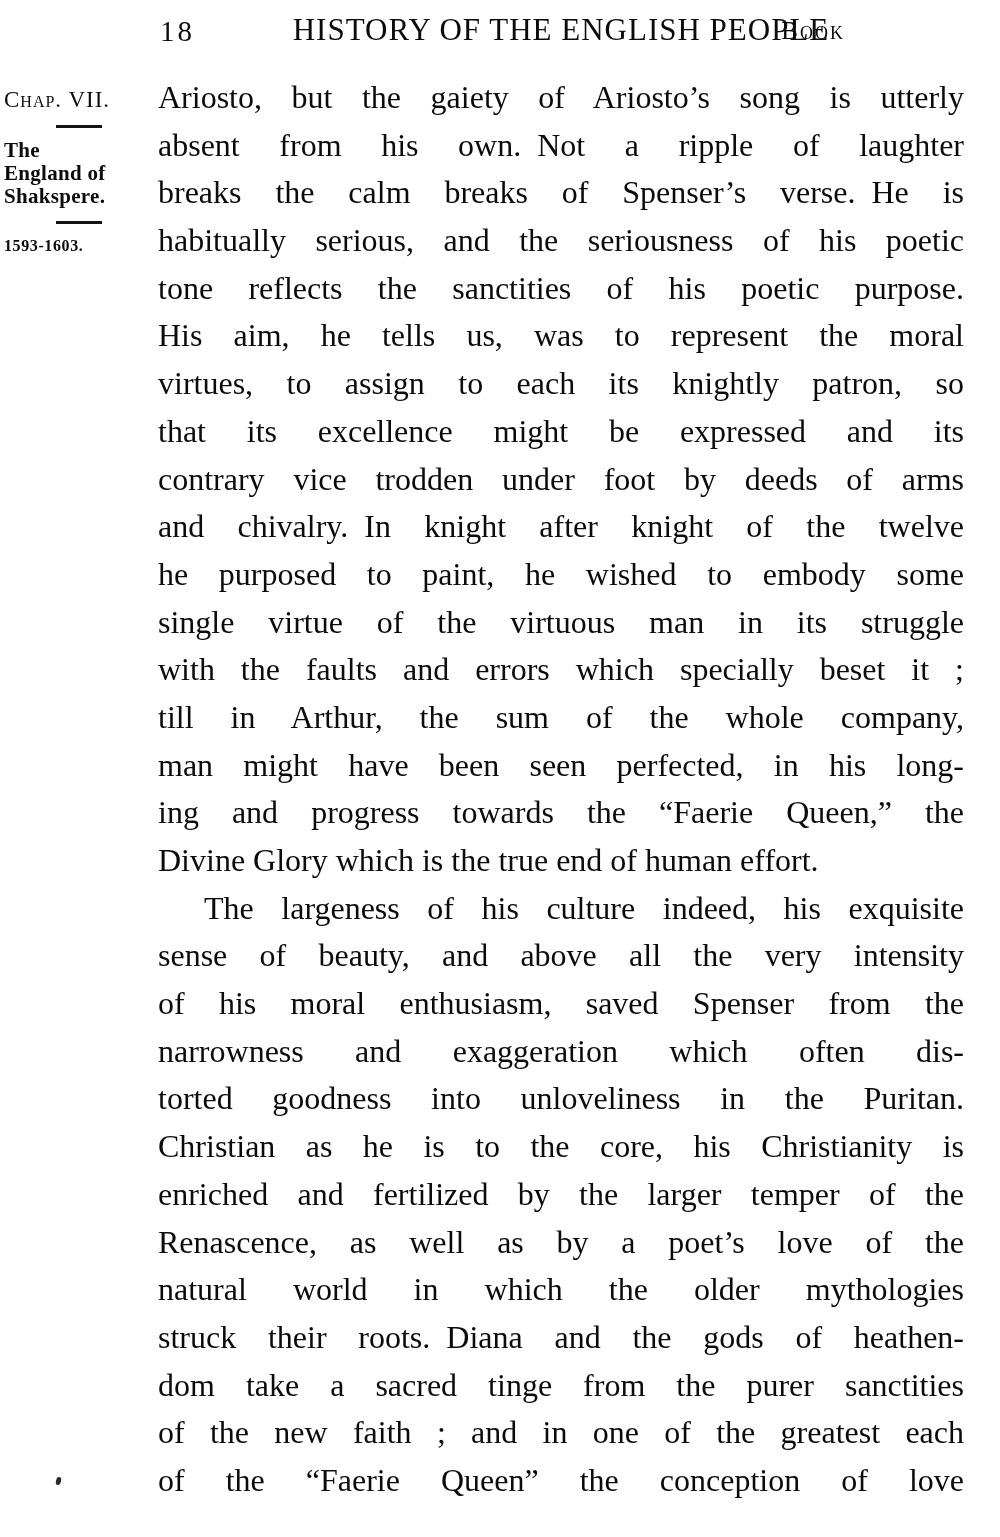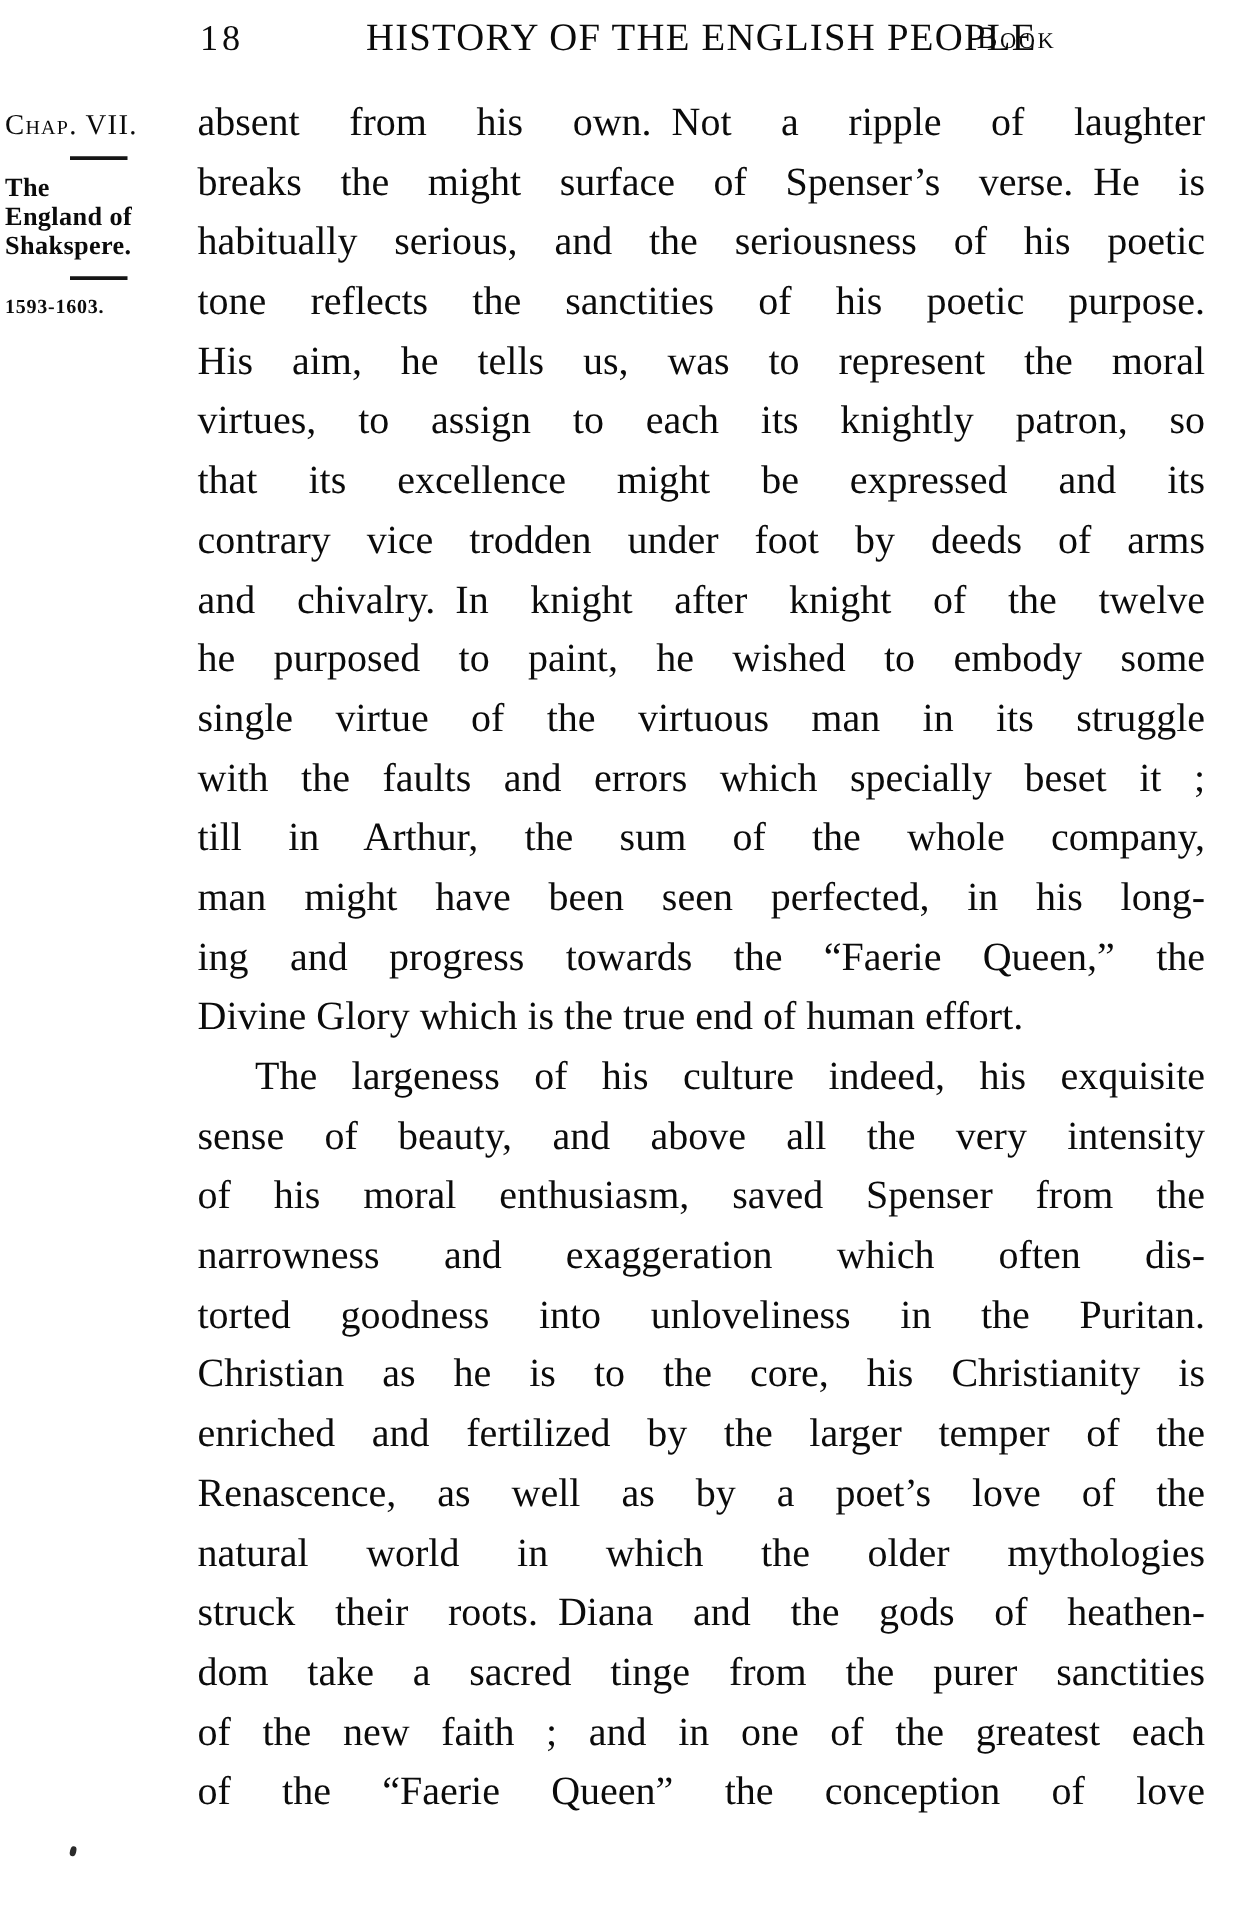--- a/index.html
+++ b/index.html
@@ -85,22 +85,23 @@
     <div class="chapter">Chap. VII.</div>
     <div class="sidenote-rule"></div>
     <div class="margin-note">The</div>
     <div class="margin-note">England of</div>
     <div class="margin-note">Shakspere.</div>
     <div class="sidenote-rule"></div>
     <div class="date-note">1593-1603.</div>
   </div>
 
   <div class="body-text">
+    <div class="line">Ariosto, but the gaiety of Ariosto’s song is utterly</div>
     <div class="line">absent from his own. Not a ripple of laughter</div>
-    <div class="line">breaks the might surface of Spenser’s verse. He is</div>
+    <div class="line">breaks the calm breaks of Spenser’s verse. He is</div>
     <div class="line">habitually serious, and the seriousness of his poetic</div>
     <div class="line">tone reflects the sanctities of his poetic purpose.</div>
     <div class="line">His aim, he tells us, was to represent the moral</div>
     <div class="line">virtues, to assign to each its knightly patron, so</div>
     <div class="line">that its excellence might be expressed and its</div>
     <div class="line">contrary vice trodden under foot by deeds of arms</div>
     <div class="line">and chivalry. In knight after knight of the twelve</div>
     <div class="line">he purposed to paint, he wished to embody some</div>
     <div class="line">single virtue of the virtuous man in its struggle</div>
     <div class="line">with the faults and errors which specially beset it ;</div>

